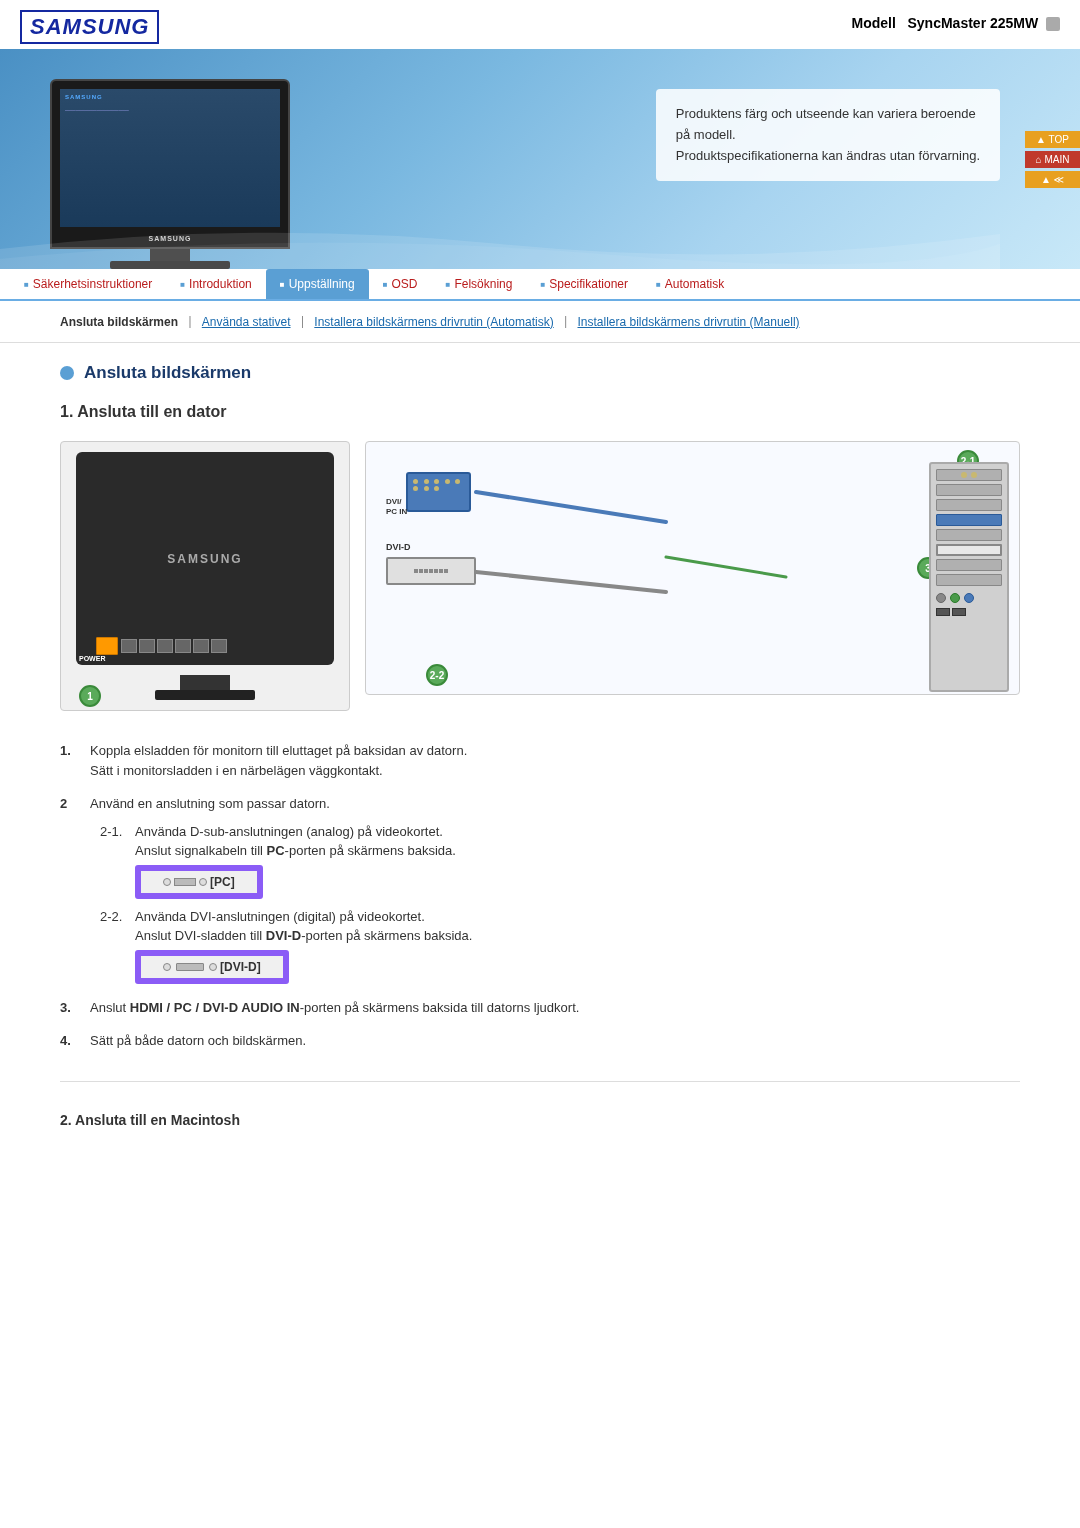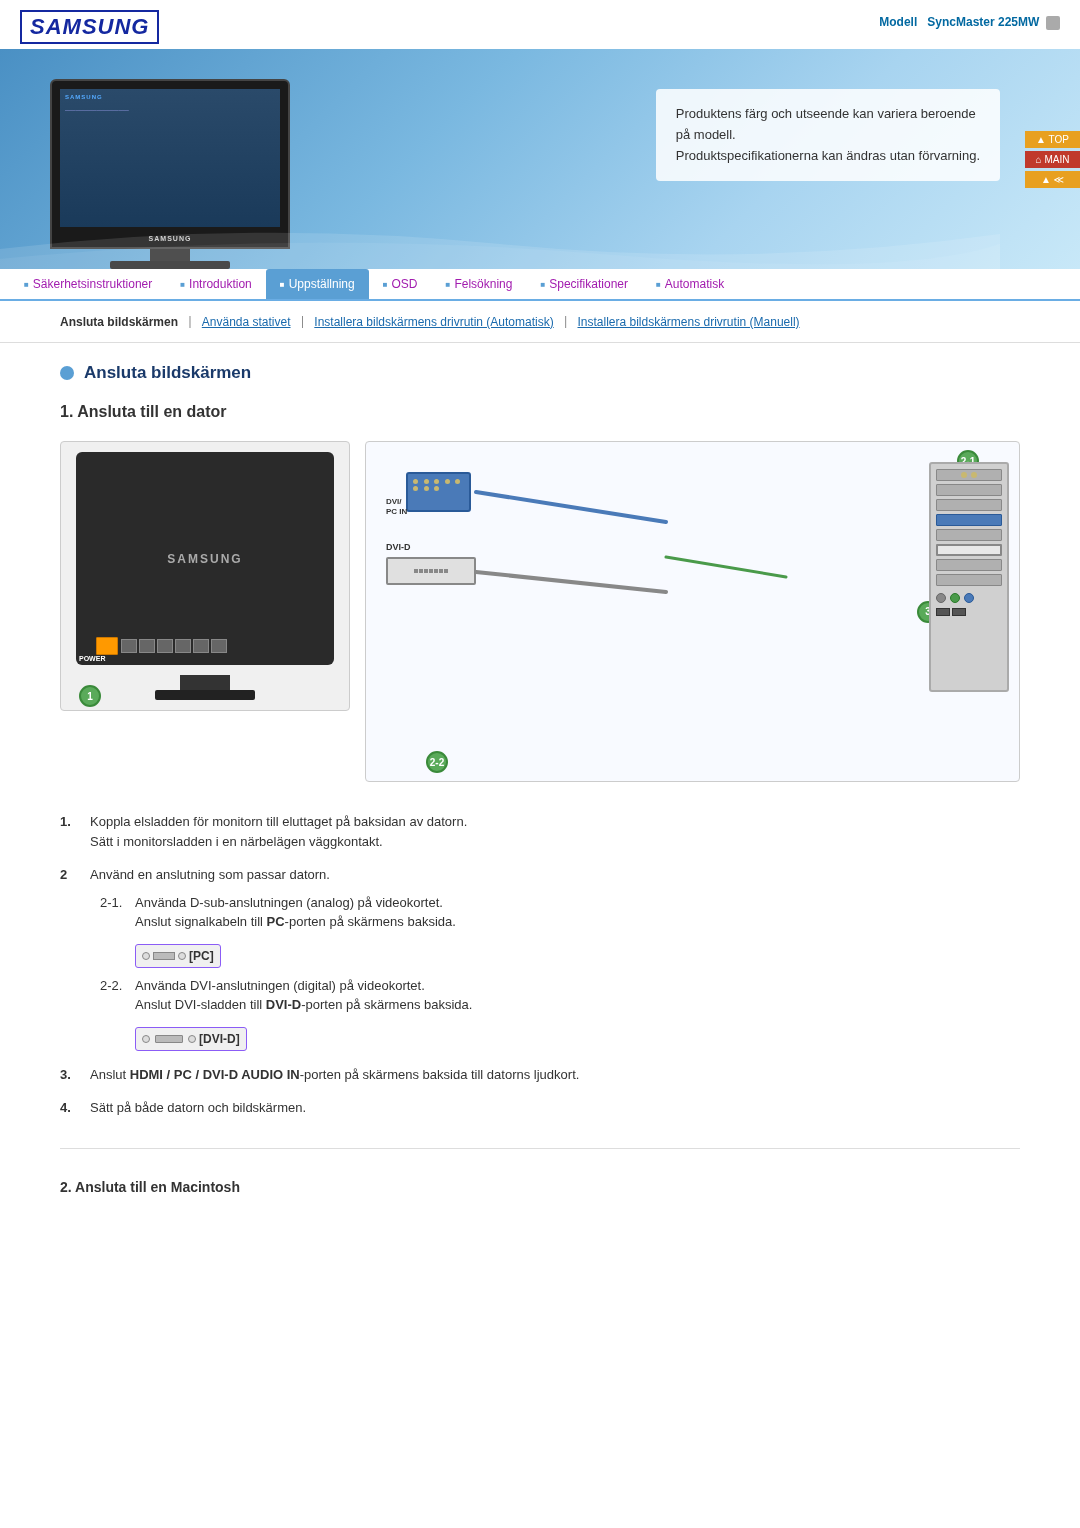--- a/index.html
+++ b/index.html
@@ -24,22 +24,22 @@
       font-size: 22px;
       font-weight: bold;
       color: #1428A0;
       font-style: italic;
       letter-spacing: 1px;
       border: 2px solid #1428A0;
       padding: 2px 8px;
       display: inline-block;
     }
     .model-info {
-      font-size: 12px;
-      color: #0369a1;
+      font-size: 14px;
+      color: #000000;
       text-align: right;
       padding-top: 5px;
     }
     .model-info span {
       font-weight: bold;
     }
 
     
     .hero-banner {
       position: relative;
@@ -127,21 +127,21 @@
       background: #fff;
       border-bottom: 2px solid #6aade4;
       display: flex;
       align-items: center;
       padding: 0 10px;
       position: relative;
     }
     .nav-tab {
       padding: 8px 14px;
       font-size: 12px;
-      color: #a21caf;
+      color: #b91c1c;
       cursor: pointer;
       display: flex;
       align-items: center;
       gap: 4px;
       white-space: nowrap;
       text-decoration: none;
     }
     .nav-tab.active {
       background: #5a9fd4;
       color: #fff;
@@ -270,26 +270,26 @@
     .sub-num {
       min-width: 25px;
       flex-shrink: 0;
     }
 
     .port-badge {
       display: inline-flex;
       align-items: center;
       gap: 3px;
       background: #f0f0f0;
-      border: 1px solid #8b5cf6;
+      border: 6px solid #8b5cf6;
       border-radius: 3px;
-      padding: 2px 6px;
+      padding: 2px 22px;
       font-size: 12px;
       font-weight: bold;
-      margin-top: 12px;
+      margin-top: 4px;
     }
 
     hr.divider {
       border: none;
       border-top: 1px solid #ddd;
       margin: 30px 0;
     }
 
     .section2-title {
       font-size: 14px;
@@ -431,21 +431,21 @@
       </div>
 
       <div style="position:absolute;bottom:20px;left:50%;transform:translateX(-50%);width:50px;height:15px;background:#333;"></div>
       <div style="position:absolute;bottom:10px;left:50%;transform:translateX(-50%);width:100px;height:10px;background:#222;border-radius:2px;"></div>
 
       <div style="position:absolute;bottom:48px;left:18px;color:#fff;font-size:7px;font-weight:bold;">POWER</div>
 
       <div class="badge-num badge-green" style="position:absolute;bottom:3px;left:18px;">1</div>
     </div>
 
-    <div style="flex:1;height:341px;background:#f8faff;border:1px solid #ccc;border-radius:4px;position:relative;">
+    <div style="flex:1;height:254px;background:#f8faff;border:1px solid #ccc;border-radius:4px;position:relative;">
 
       <div class="badge-num badge-green" style="position:absolute;top:8px;right:40px;">2-1</div>
 
       <div style="position:absolute;top:30px;left:40px;width:70px;height:50px;">
         <div style="width:65px;height:40px;background:#4a7ab8;border-radius:3px;border:2px solid #2a5a98;position:relative;">
           <div style="display:grid;grid-template-columns:repeat(5,1fr);gap:2px;padding:5px;">
             <div style="width:5px;height:5px;background:#c8b870;border-radius:50%;"></div>
             <div style="width:5px;height:5px;background:#c8b870;border-radius:50%;"></div>
             <div style="width:5px;height:5px;background:#c8b870;border-radius:50%;"></div>
             <div style="width:5px;height:5px;background:#c8b870;border-radius:50%;"></div>

